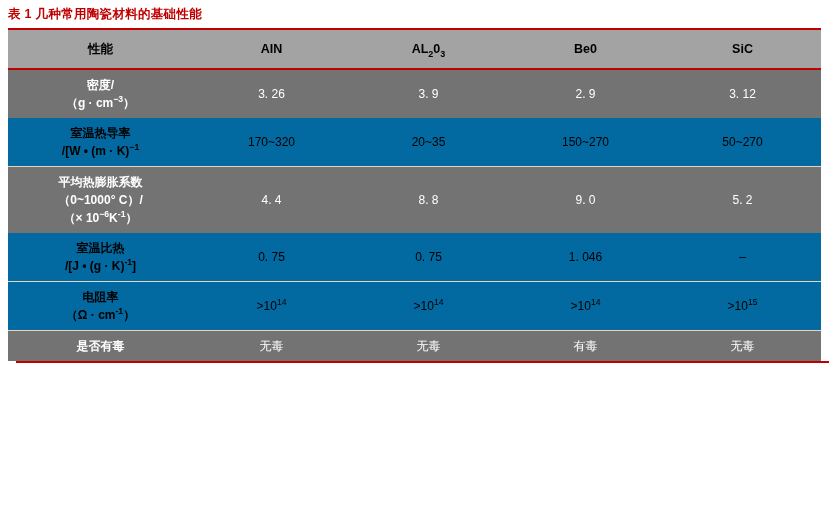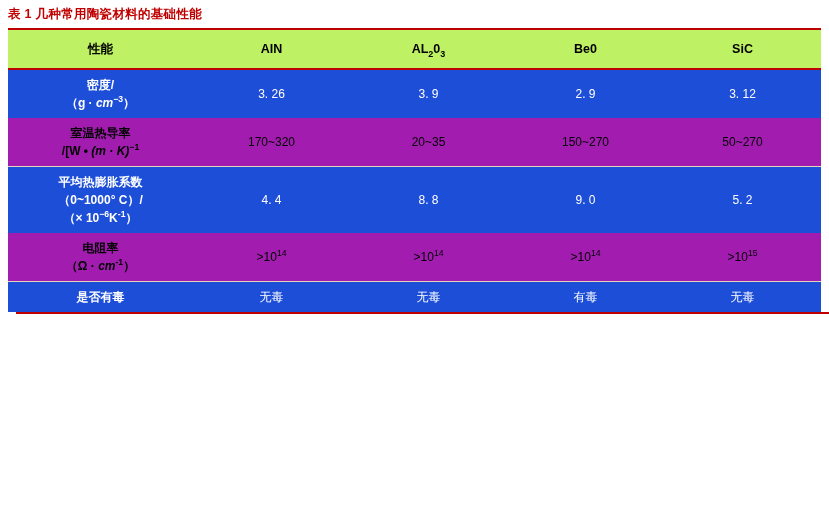--- a/index.html
+++ b/index.html
@@ -35,67 +35,66 @@
     left: 8px;
     top: 28px;
     width: 813px;
   }
   table.spec {
     border-collapse: collapse;
     width: 813px;
     table-layout: fixed;
   }
   table.spec tr.header-row {
-    background: #bef264;
+    background: #a3a3a3;
   }
   table.spec tr.header-row td {
     border-top: 2.5px solid #c00000;
     border-bottom: 2.5px solid #c00000;
     font-weight: bold;
     font-size: 12.5px;
     color: #000000;
     text-align: center;
     padding: 8px 2px 8px 2px;
     height: 22px;
   }
   table.spec td {
     text-align: center;
     font-size: 12px;
     color: #000000;
     padding: 6px 2px;
     vertical-align: middle;
     line-height: 1.5;
   }
   tr.shade {
-    background: #1d4ed8;
+    background: #737373;
   }
   tr.shade td {
     color: #ffffff;
   }
   tr.plain {
-    background: #a21caf;
+    background: #0369a1;
   }
   tr.plain td {
     border-bottom: 1px solid #e3d6bf;
   }
   td.prop {
     text-align: center;
     font-weight: bold;
   }
   tr.plain td.prop {
     color: #000000;
   }
   .lastline {
     position: absolute;
     left: 8px;
     width: 813px;
     border-top: 2.5px solid #c00000;
   }
   .ital {
-    font-style: italic;
   }
   sup {
     font-size: 0.72em;
     vertical-align: super;
     line-height: 0;
   }
   sub {
     font-size: 0.72em;
     vertical-align: sub;
     line-height: 0;
@@ -155,20 +154,30 @@
             <div>平均热膨胀系数</div>
             <div>（0<span>~</span>1000° C）/</div>
             <div>（× 10<sup>−6</sup>K<sup>-1</sup>）</div>
           </td>
           <td>4. 4</td>
           <td>8. 8</td>
           <td>9. 0</td>
           <td>5. 2</td>
         </tr>
 
+        <tr class="plain">
+          <td class="prop">
+            <div>室温比热</div>
+            <div>/[J • <span class="ital">(g · K)</span><sup>-1</sup>]</div>
+          </td>
+          <td>0. 75</td>
+          <td>0. 75</td>
+          <td>1. 046</td>
+          <td>–</td>
+        </tr>
 
 
 
 
         <tr class="plain">
           <td class="prop">
             <div>电阻率</div>
             <div>（Ω · <span class="ital">cm</span><sup>-1</sup>）</div>
           </td>
           <td>&gt;10<sup>14</sup></td>

